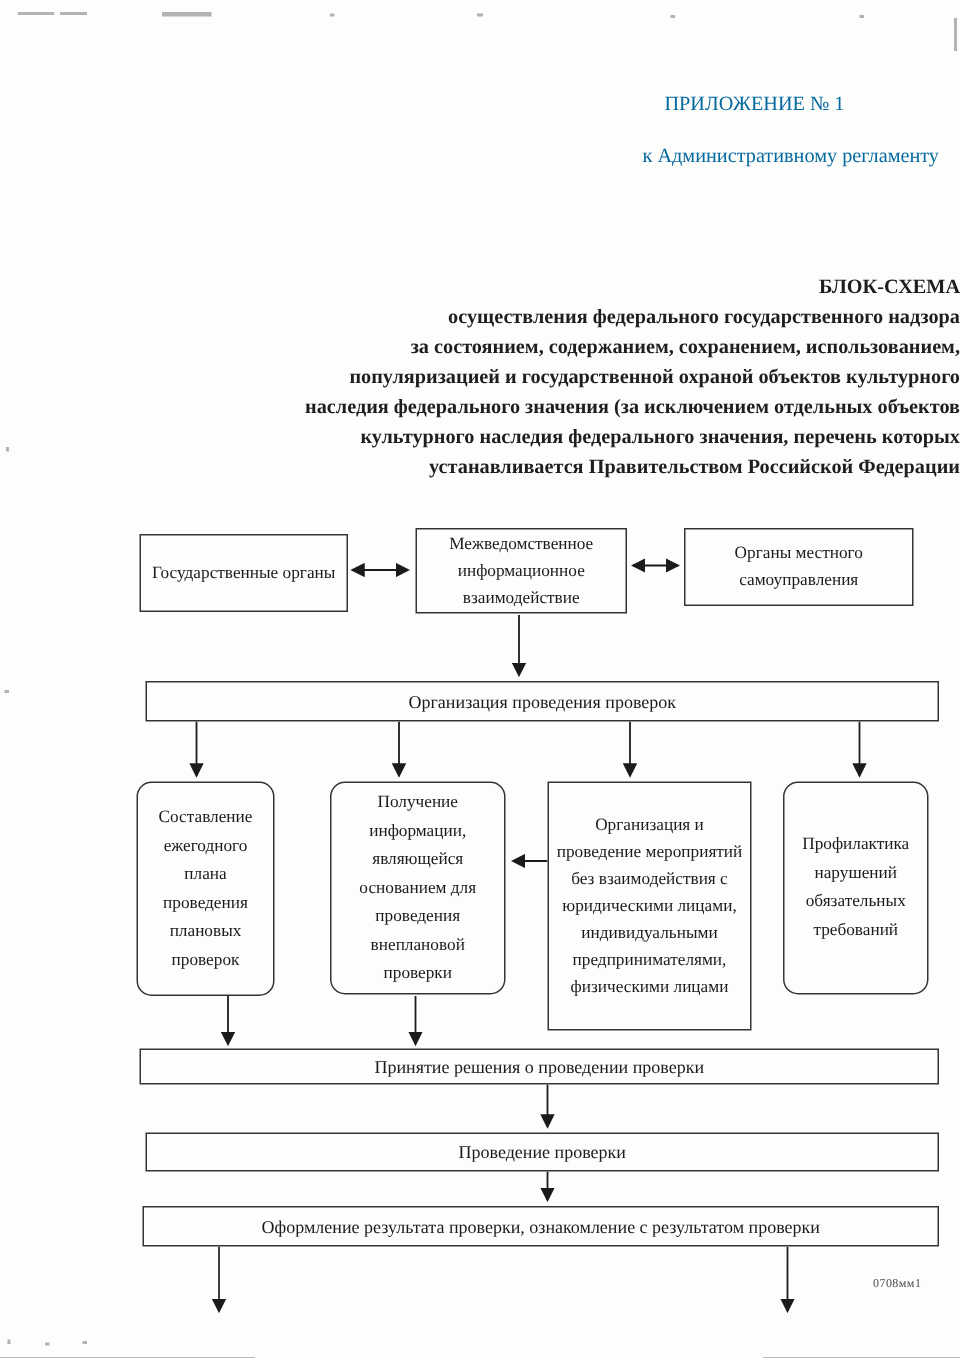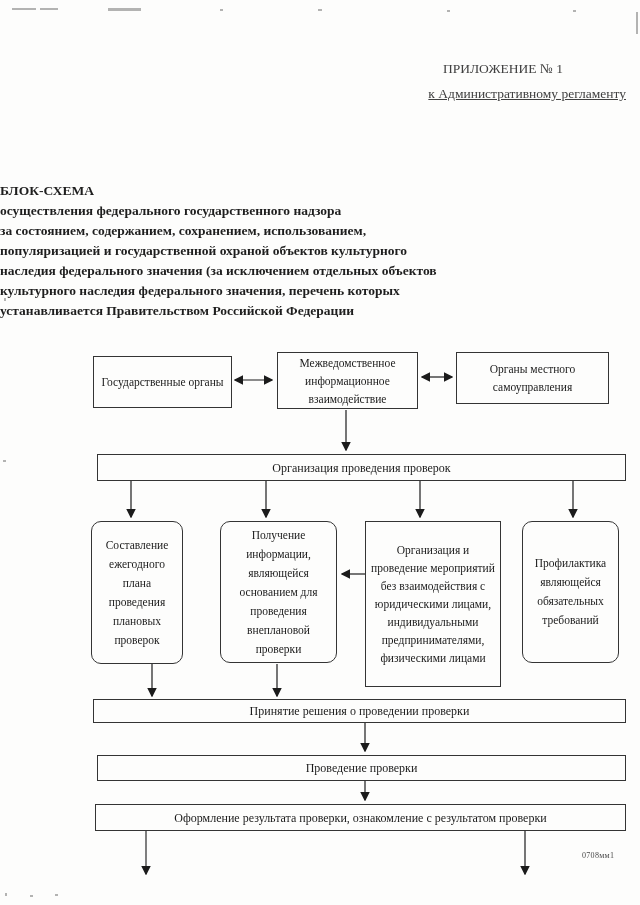--- a/index.html
+++ b/index.html
@@ -11,28 +11,28 @@
     background: #fdfdfc;
     font-family: "Liberation Serif", "DejaVu Serif", serif;
     color: #1b1b1b;
     overflow: hidden;
     margin: 0 auto;
   }
   .hdr-line {
     position: absolute;
     font-size: 13.5px;
     white-space: nowrap;
-    color: #404040;
+    color: #0369a1;
   }
   .title-block {
     position: absolute;
     top: 181px;
     left: 0;
     width: 100%;
-    text-align: left;
+    text-align: right;
     font-weight: bold;
     font-size: 13.5px;
     line-height: 20px;
     color: #1e1e1e;
   }
   .fbox {
     position: absolute;
     border: 1.4px solid #343434;
     background: #fdfdfc;
     display: flex;
@@ -80,21 +80,21 @@
   <div class="artifact" style="left:447px;top:10px;width:3px;height:2px;"></div>
   <div class="artifact" style="left:573px;top:10px;width:3px;height:2px;"></div>
   <div class="artifact" style="left:636px;top:12px;width:2px;height:22px;"></div>
   <div class="artifact" style="left:4px;top:298px;width:2px;height:3px;"></div>
   <div class="artifact" style="left:3px;top:460px;width:3px;height:2px;"></div>
   <div class="artifact" style="left:5px;top:893px;width:2px;height:3px;"></div>
   <div class="artifact" style="left:30px;top:895px;width:3px;height:2px;"></div>
   <div class="artifact" style="left:55px;top:894px;width:3px;height:2px;"></div>
 
   <div class="hdr-line" style="top:61px;right:77px;">ПРИЛОЖЕНИЕ № 1</div>
-  <div class="hdr-line" style="top:86px;right:14px;text-decoration:underline;">к Административному регламенту</div>
+  <div class="hdr-line" style="top:96px;right:14px;">к Административному регламенту</div>
 
   <div class="title-block">
     <div>БЛОК-СХЕМА</div>
     <div>осуществления федерального государственного надзора</div>
     <div>за состоянием, содержанием, сохранением, использованием,</div>
     <div>популяризацией и государственной охраной объектов культурного</div>
     <div>наследия федерального значения (за исключением отдельных объектов</div>
     <div>культурного наследия федерального значения, перечень которых</div>
     <div>устанавливается Правительством Российской Федерации</div>
   </div>
@@ -123,21 +123,21 @@
 
   <div class="fbox" style="left:93px;top:356px;width:139px;height:52px;">Государственные органы</div>
   <div class="fbox" style="left:277px;top:352px;width:141px;height:57px;">Межведомственное информационное взаимодействие</div>
   <div class="fbox" style="left:456px;top:352px;width:153px;height:52px;">Органы местного самоуправления</div>
 
   <div class="fbox wide" style="left:97px;top:454px;width:529px;height:27px;">Организация проведения проверок</div>
 
   <div class="fbox tall" style="left:91px;top:521px;width:92px;height:143px;">Составление ежегодного плана проведения плановых проверок</div>
   <div class="fbox tall" style="left:220px;top:521px;width:117px;height:142px;">Получение информации, являющейся основанием для проведения внеплановой проверки</div>
   <div class="fbox dense" style="left:365px;top:521px;width:136px;height:166px;">Организация и проведение мероприятий без взаимодействия с юридическими лицами, индивидуальными предпринимателями, физическими лицами</div>
-  <div class="fbox tall" style="left:522px;top:521px;width:97px;height:142px;">Профилактика являющейся обязательных требований</div>
+  <div class="fbox tall" style="left:522px;top:521px;width:97px;height:142px;">Профилактика нарушений обязательных требований</div>
 
   <div class="fbox wide" style="left:97px;top:755px;width:529px;height:26px;">Проведение проверки</div>
   <div class="fbox wide" style="left:93px;top:699px;width:533px;height:24px;">Принятие решения о проведении проверки</div>
   <div class="fbox wide" style="left:95px;top:804px;width:531px;height:27px;">Оформление результата проверки, ознакомление с результатом проверки</div>
 
   <div class="doc-code">0708мм1</div>
 
 </div>
 
 </body></html>

